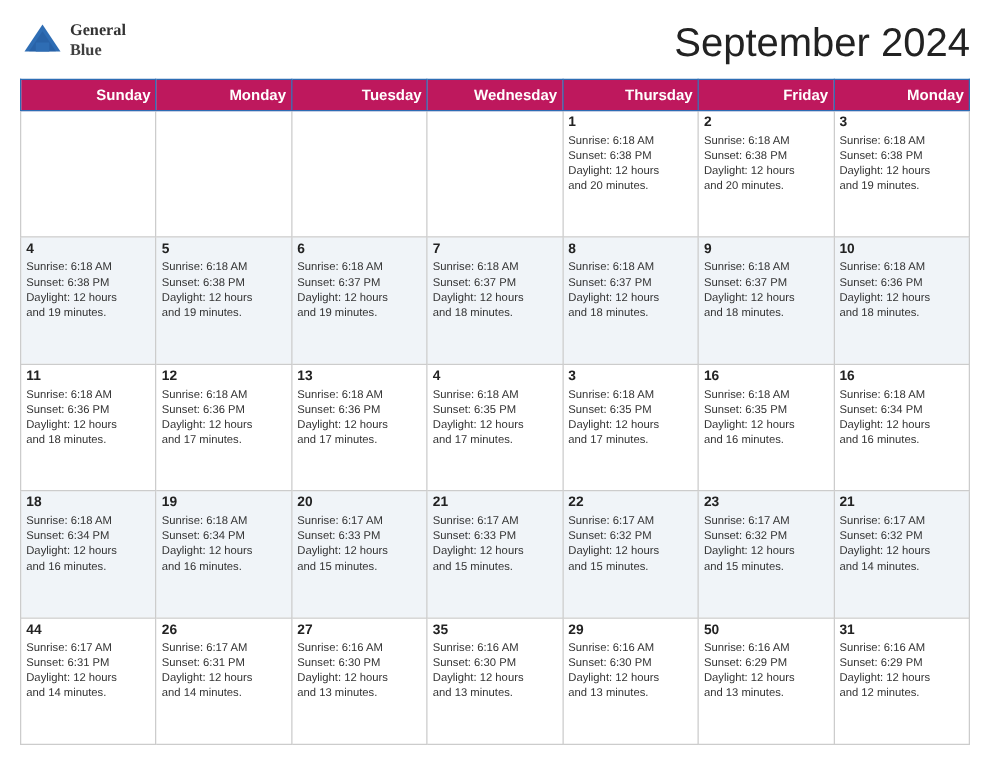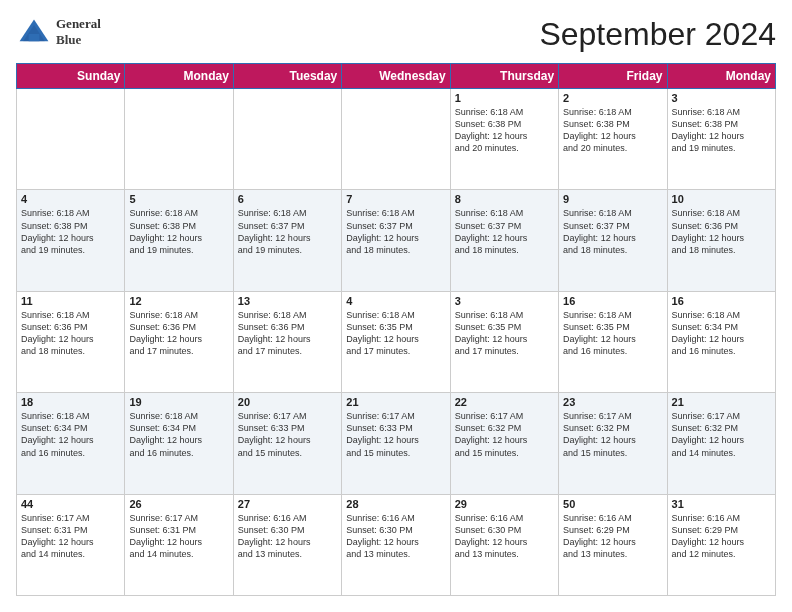--- a/index.html
+++ b/index.html
@@ -331,21 +331,21 @@
 and 14 minutes.</div>
           </td>
           <td>
             <span class="day-number">27</span>
             <div class="day-info" style="white-space: pre-line;">Sunrise: 6:16 AM
 Sunset: 6:30 PM
 Daylight: 12 hours
 and 13 minutes.</div>
           </td>
           <td>
-            <span class="day-number">28</span>
+            <span class="day-number">35</span>
             <div class="day-info" style="white-space: pre-line;">Sunrise: 6:16 AM
 Sunset: 6:30 PM
 Daylight: 12 hours
 and 13 minutes.</div>
           </td>
           <td>
             <span class="day-number">29</span>
             <div class="day-info" style="white-space: pre-line;">Sunrise: 6:16 AM
 Sunset: 6:30 PM
 Daylight: 12 hours

